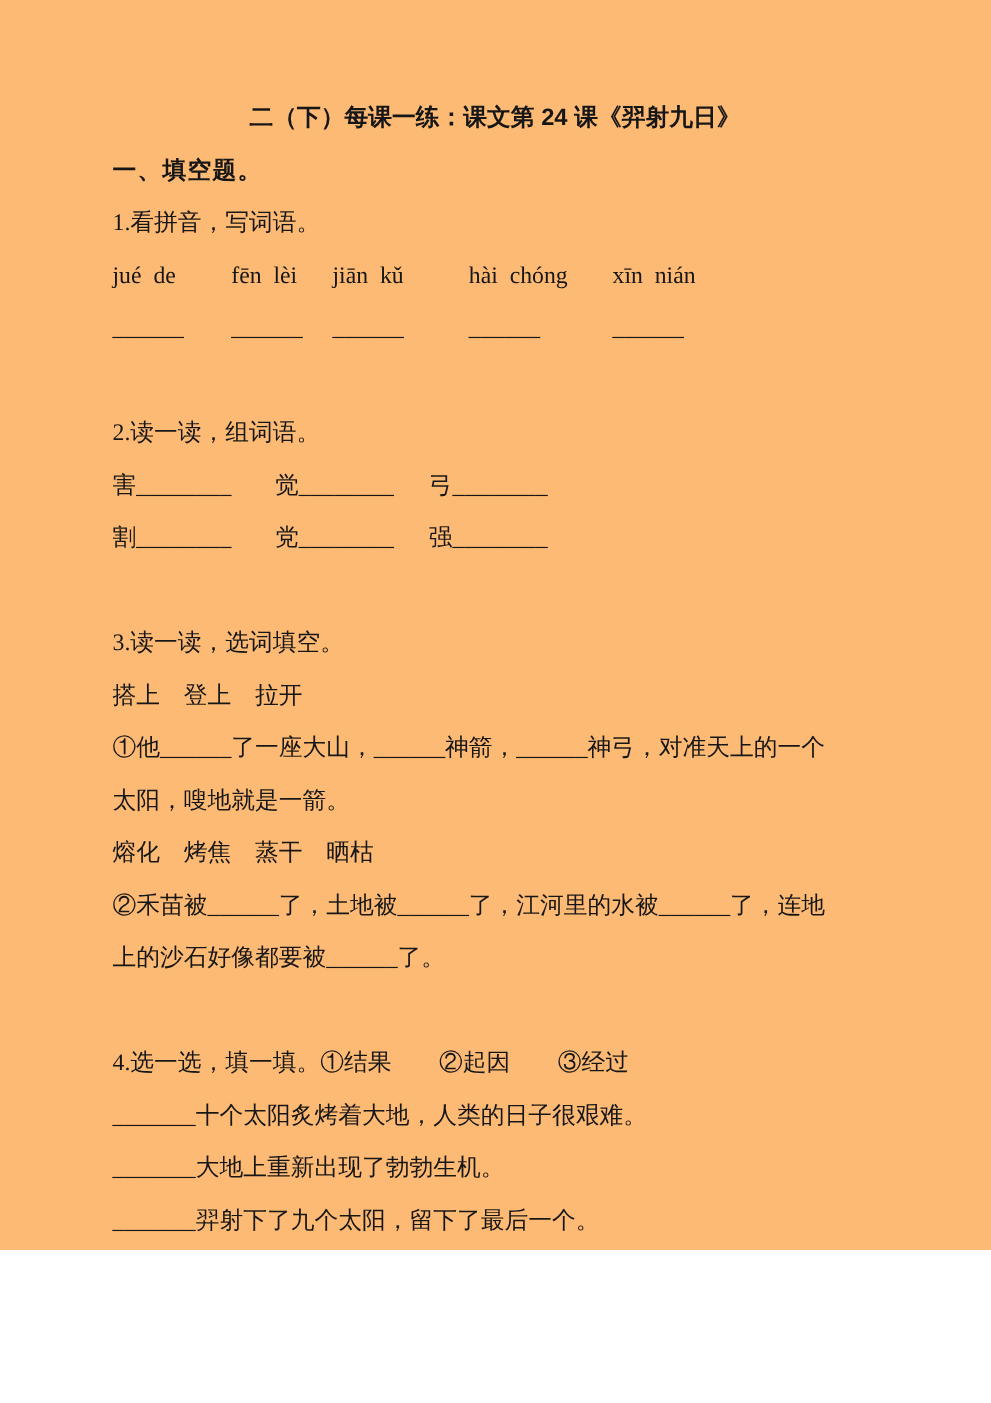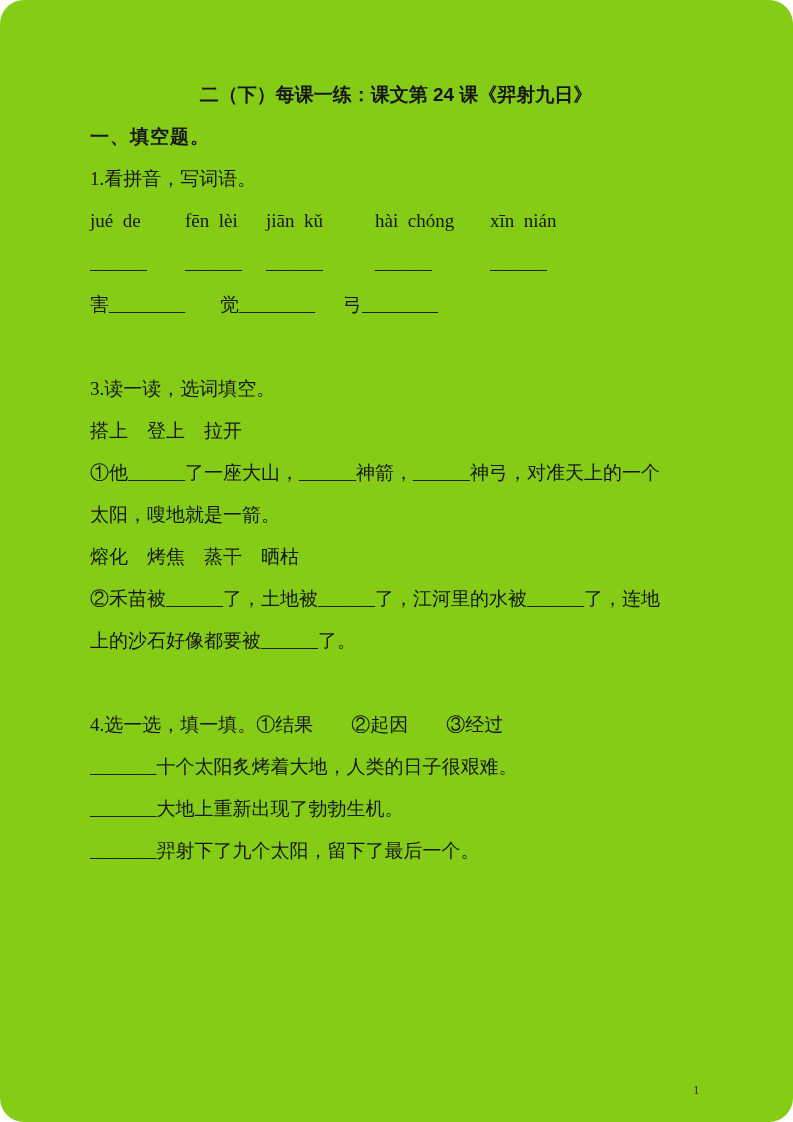--- a/index.html
+++ b/index.html
@@ -3,26 +3,25 @@
 <meta charset="utf-8">
 <style>
   html, body {
     margin: 0;
     padding: 0;
     background: #ffffff;
   }
   .page {
     position: relative;
     width: 793px;
-    height: 1122px;
-    background: #84cc16;
+    height: 1000px;
+    background: #fdba74;
     overflow: hidden;
     font-family: "Liberation Serif", "DejaVu Serif", serif;
     color: #161616;
-    border-radius: 24px;
   }
   .content {
     position: absolute;
     left: 90px;
     top: 74px;
     width: 612px;
   }
   .line {
     font-size: 19px;
     line-height: 42px;
@@ -90,27 +89,33 @@
     </div>
 
     <div class="line row cols5">
       <span>______</span>
       <span>______</span>
       <span>______</span>
       <span>______</span>
       <span>______</span>
     </div>
 
+    <div class="line gap-before">2.读一读，组词语。</div>
 
     <div class="line row cols3">
       <span>害________</span>
       <span>觉________</span>
       <span>弓________</span>
     </div>
 
+    <div class="line row cols3">
+      <span>割________</span>
+      <span>党________</span>
+      <span>强________</span>
+    </div>
 
     <div class="line gap-before">3.读一读，选词填空。</div>
 
     <div class="line">搭上　登上　拉开</div>
 
     <div class="line">①他______了一座大山，______神箭，______神弓，对准天上的一个</div>
     <div class="line">太阳，嗖地就是一箭。</div>
 
     <div class="line">熔化　烤焦　蒸干　晒枯</div>
 

